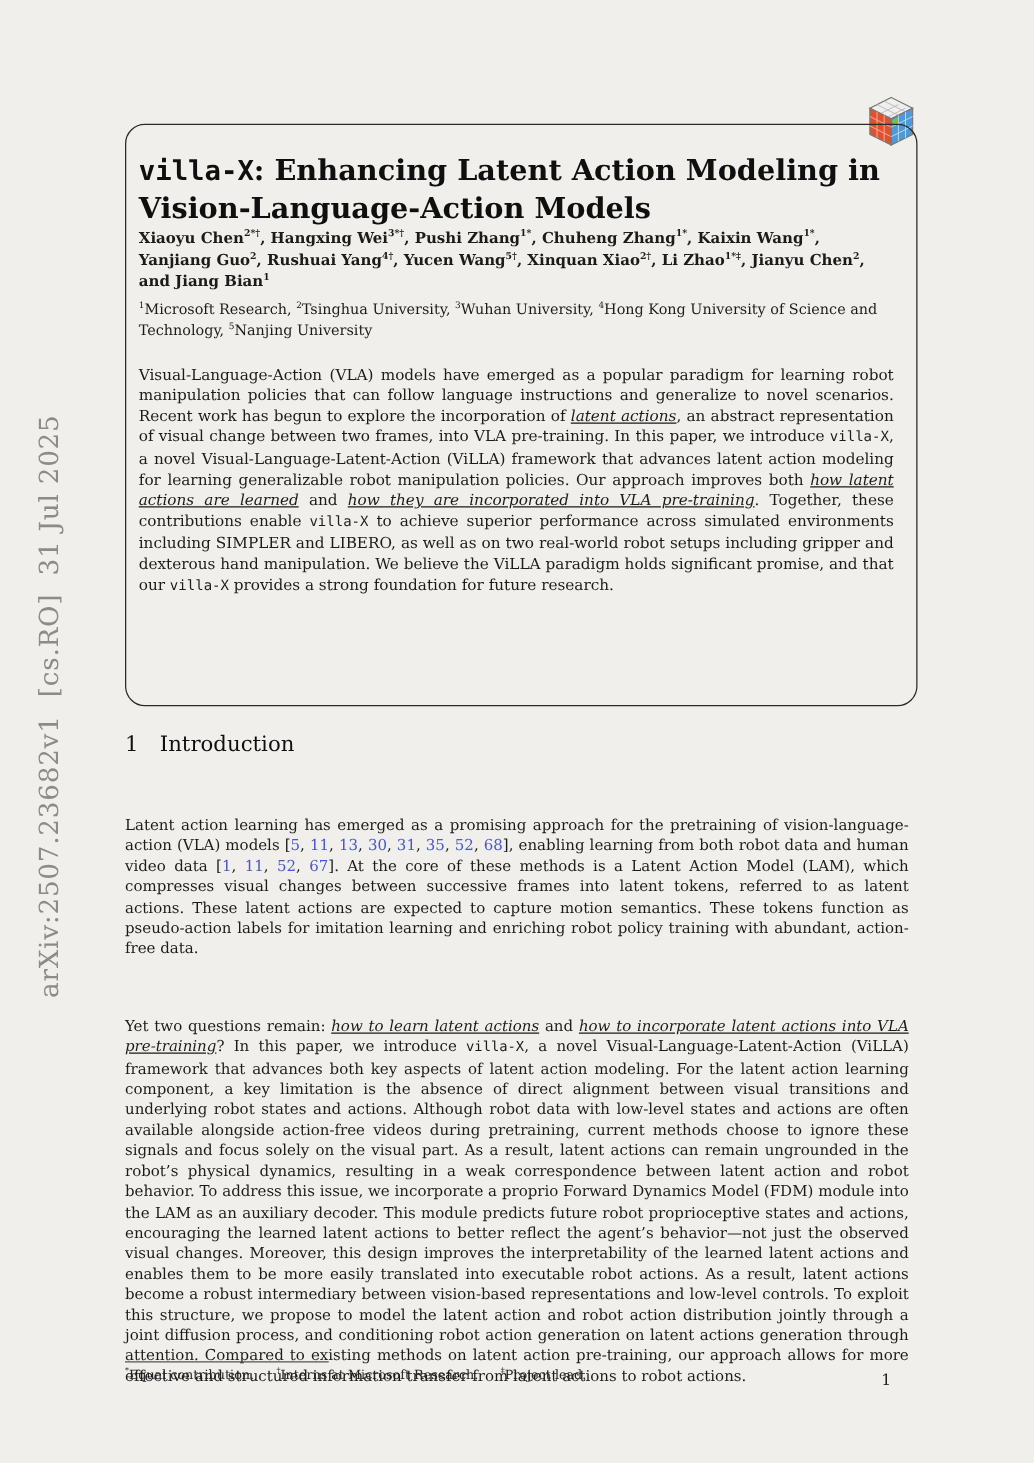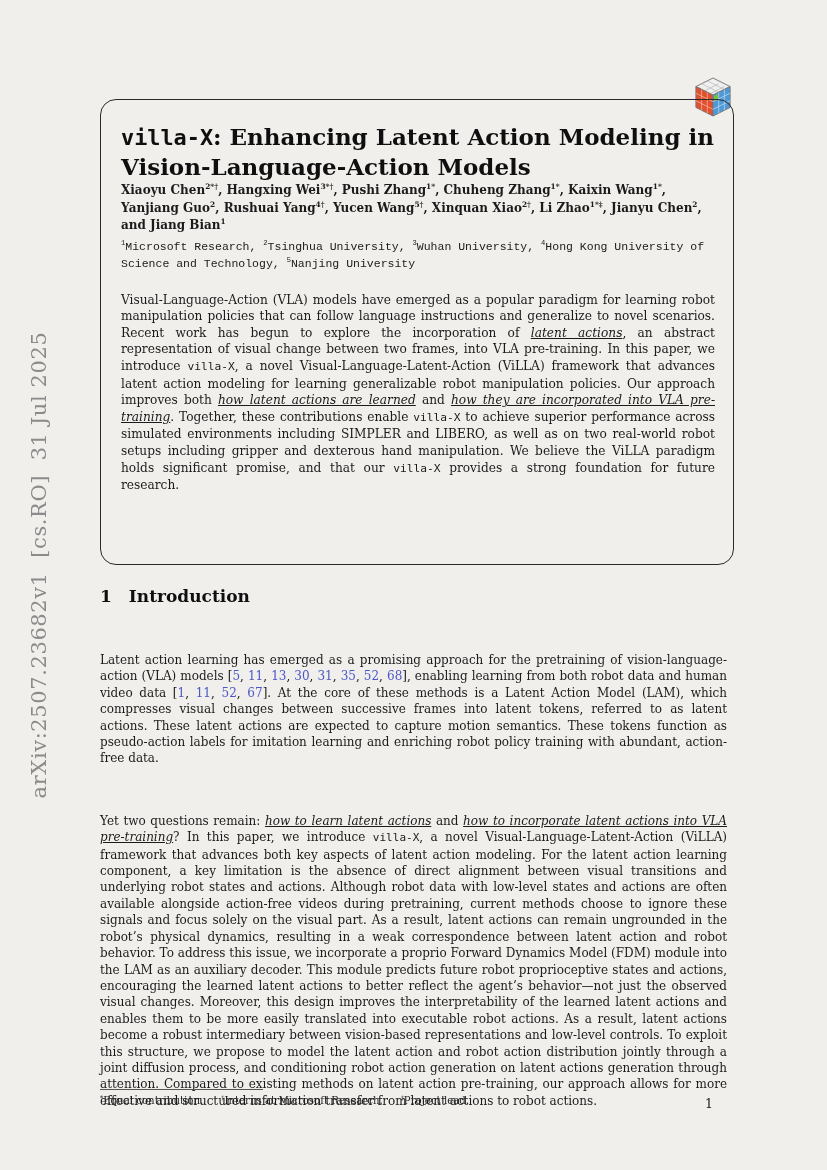--- a/index.html
+++ b/index.html
@@ -19,21 +19,21 @@
     font-size:21px;
     color:#8b8b8b;
     letter-spacing:0.6px;
   }
   .header-box {
     position:absolute;
     left:100px; top:99px;
     width:634px; height:466px;
     border:1.6px solid #2a2a2a;
     border-radius:16px;
-    padding:22px 18px 0 20px;
+    padding:22px 18px 0 10px;
     overflow:hidden;
   }
   .cube-logo {
     position:absolute;
     left:694px; top:76px;
     width:38px; height:42px;
   }
   .paper-title {
     font-size:23px;
     font-weight:bold;
@@ -43,21 +43,20 @@
   .paper-title .seg-m { font-size:0.95em; }
   .authors {
     font-size:12px;
     font-weight:bold;
     line-height:1.45;
   }
   .affiliations {
     margin-top:5px;
     font-size:11.5px;
     line-height:1.4;
-    font-family:Liberation Mono, monospace;
   }
   .abstract {
     margin-top:20px;
     font-size:12.2px;
     line-height:16.6px;
     text-align:justify;
   }
   .keywords {
     margin-top:13px;
     font-size:12.2px;
@@ -75,21 +74,21 @@
   .seg-i { font-style:italic;text-decoration:underline; }
   .seg-c { color:#4b57c8; cursor:pointer; }
   sup { font-size:62%; vertical-align:super; line-height:0; }
   .main {
     position:absolute;
     left:100px; top:586px;
     width:627px;
   }
   .section-heading {
     font-size:17px;
-    font-weight:bold;
+    font-weight:normal;
     margin-bottom:14px;
     color:#0f0f0f;
   }
   .section-number { margin-right:17px; }
   .para {
     font-size:12px;
     line-height:16.4px;
     text-align:justify;
     margin-bottom:9px;
     margin-top:46px;

